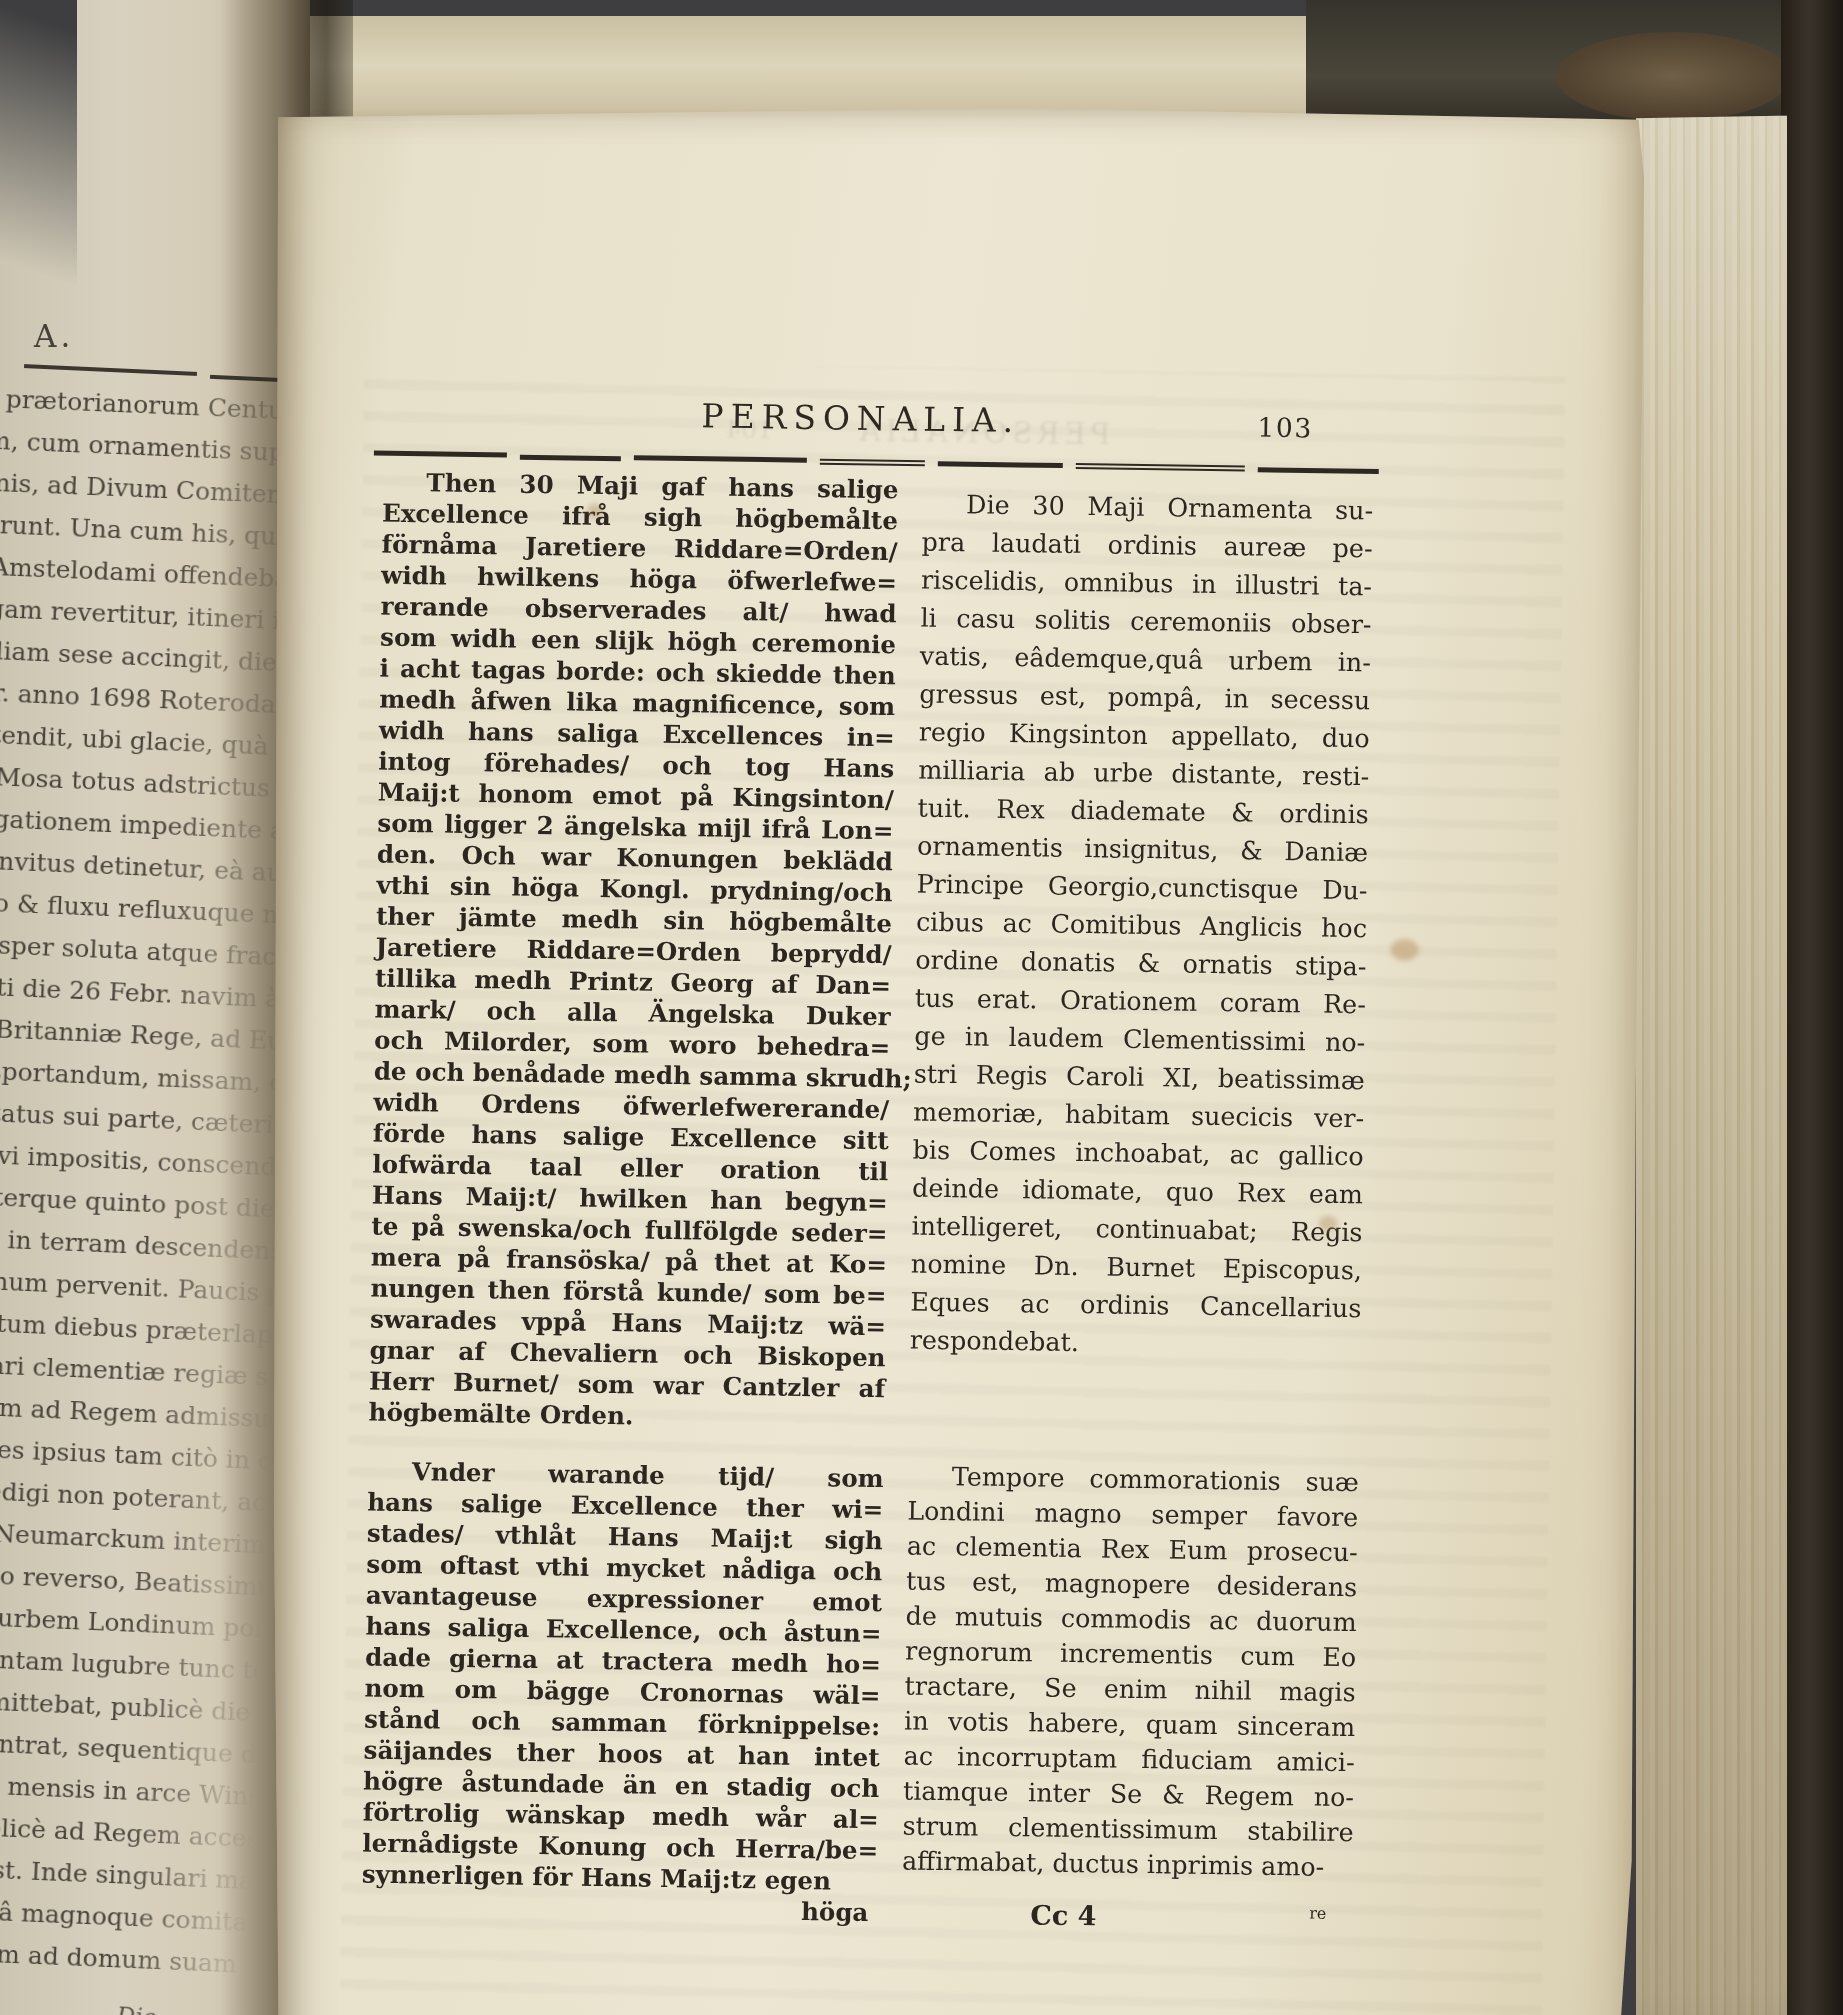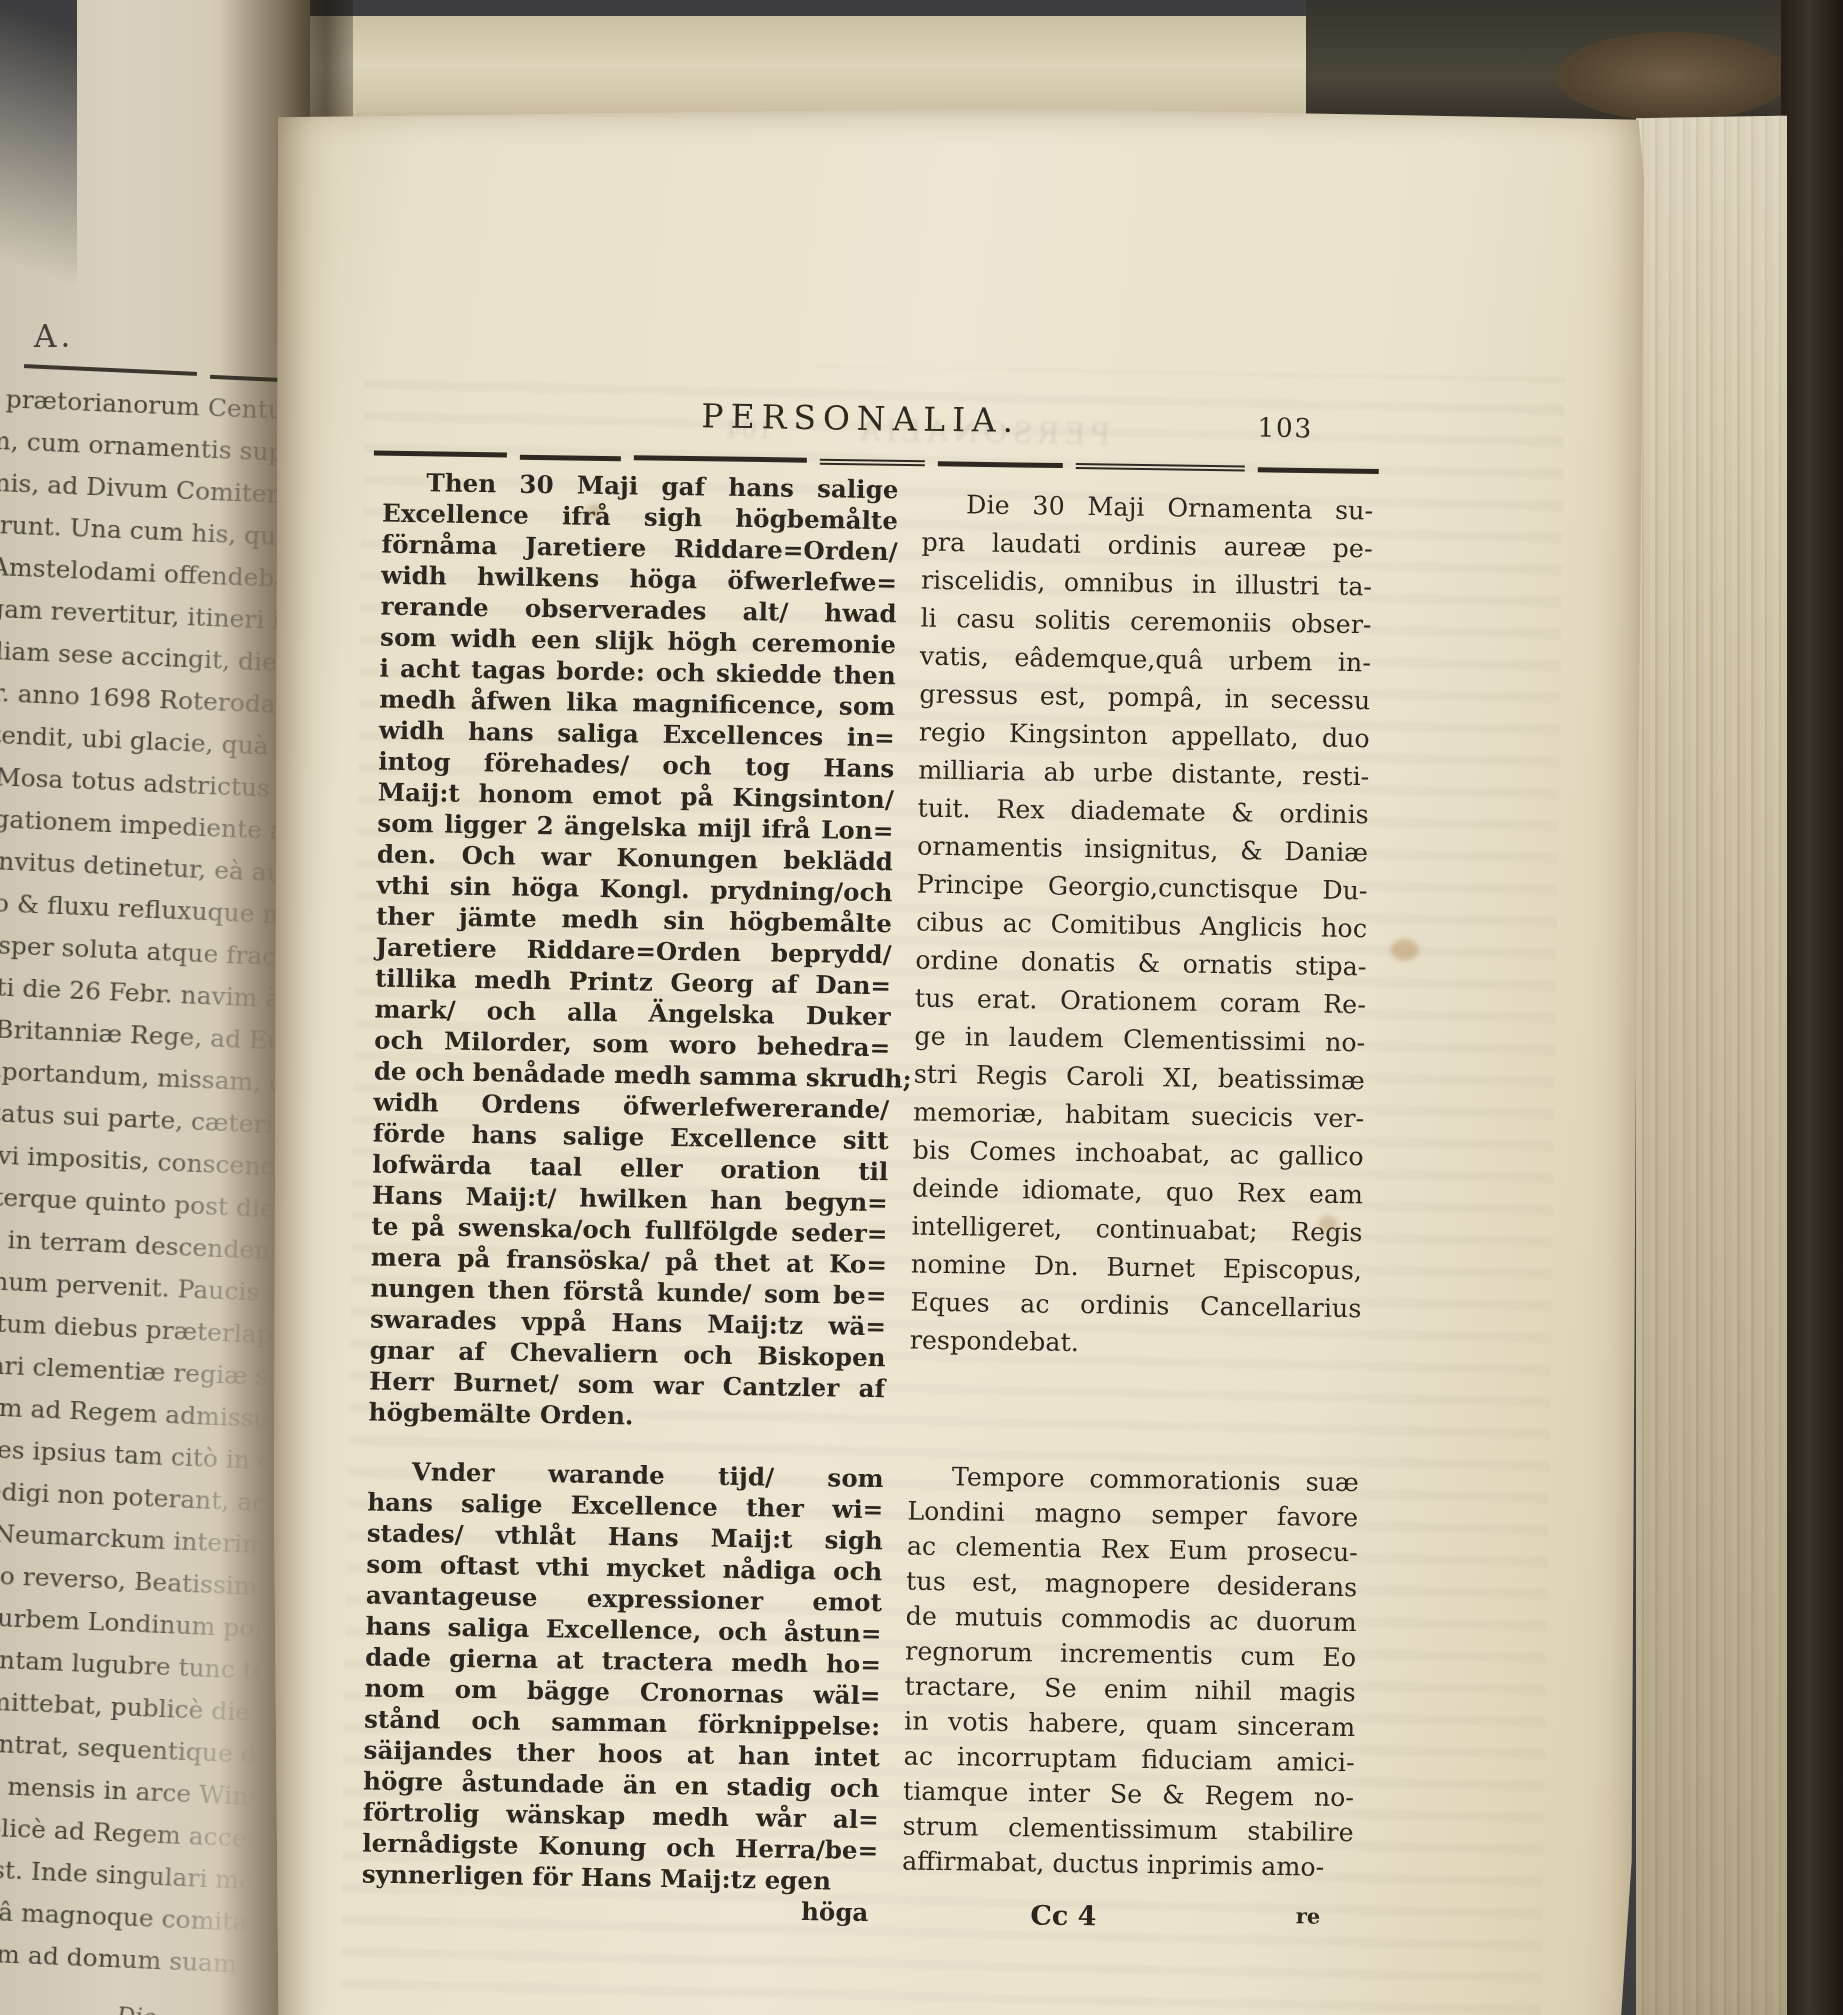--- a/index.html
+++ b/index.html
@@ -58,21 +58,21 @@
   .col-right .line{line-height:38px;}
   .col-right .para2 .line{line-height:35px;}
   .line{text-align:justify;text-align-last:justify;white-space:nowrap;}
   .para .line:first-child{text-indent:44px;}
   .para .line:last-child{text-align-last:left;}
   .col-left .para2{margin-top:28px;}
   .col-right .para2{margin-top:100px;}
   .catchword-left{text-align:right;padding-right:8.9px;line-height:31px;font-size:24.6px;font-weight:700;}
   .sig-row{position:relative;margin-top:18.5px;height:40px;}
   .sig{position:absolute;left:129px;font-size:27px;font-weight:700;}
-  .catch-re{position:absolute;right:32px;font-size:21px;font-weight:bold;}
+  .catch-re{position:absolute;right:26px;font-size:16px;}
   .fox{position:absolute;border-radius:50%;filter:blur(2.4px);}
 </style>
 </head>
 <body>
 
 <div class="scene">
 
   <div class="head-edge"></div>
   <div class="cover-top"></div>
   <div class="headcap"></div>

